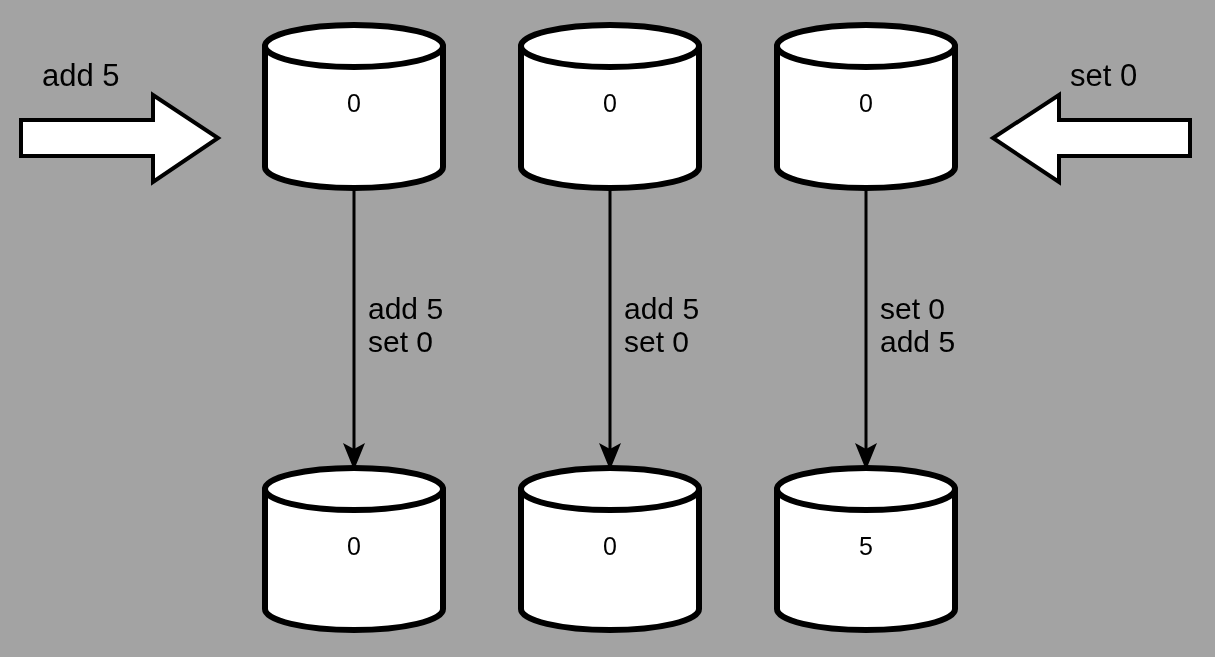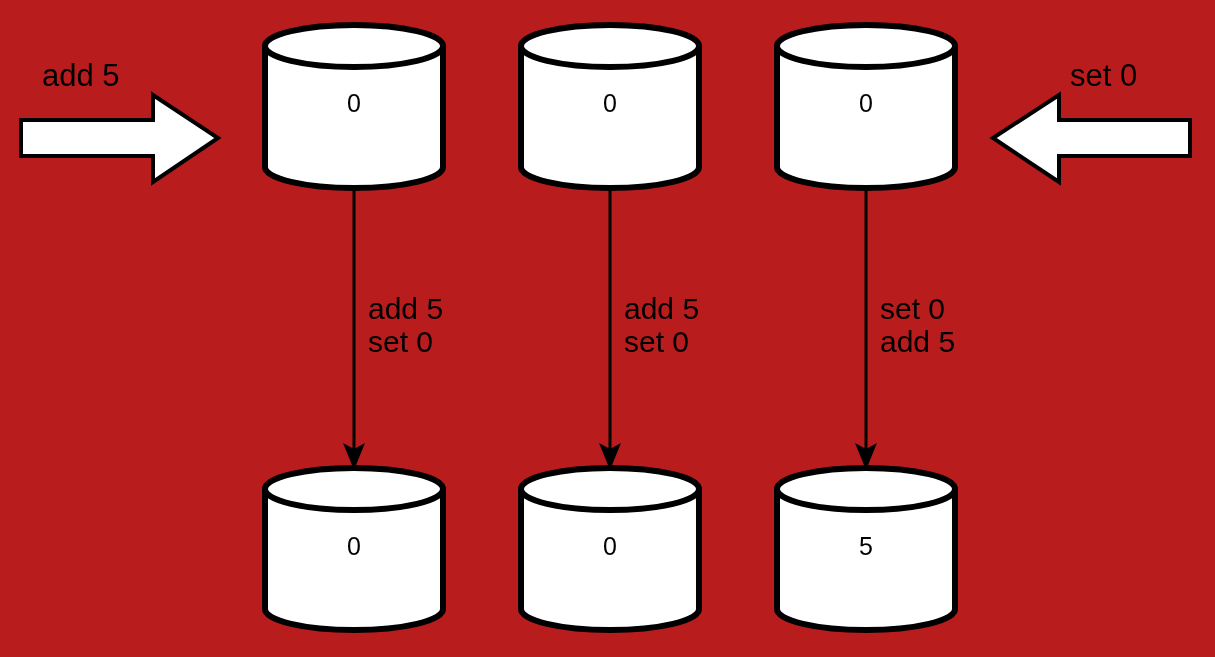--- a/index.html
+++ b/index.html
@@ -10,21 +10,21 @@
   body {
     width: 1215px;
     height: 657px;
     font-family: "Liberation Sans", sans-serif;
     overflow: hidden;
   }
   #diagram-root {
     position: relative;
     width: 1215px;
     height: 657px;
-    background: #b91c1c;
+    background: #a3a3a3;
   }
   svg#diagram-svg {
     display: block;
     width: 1215px;
     height: 657px;
   }
   .cyl-body, .cyl-top {
     fill: #ffffff;
     stroke: #000000;
     stroke-width: 6;

